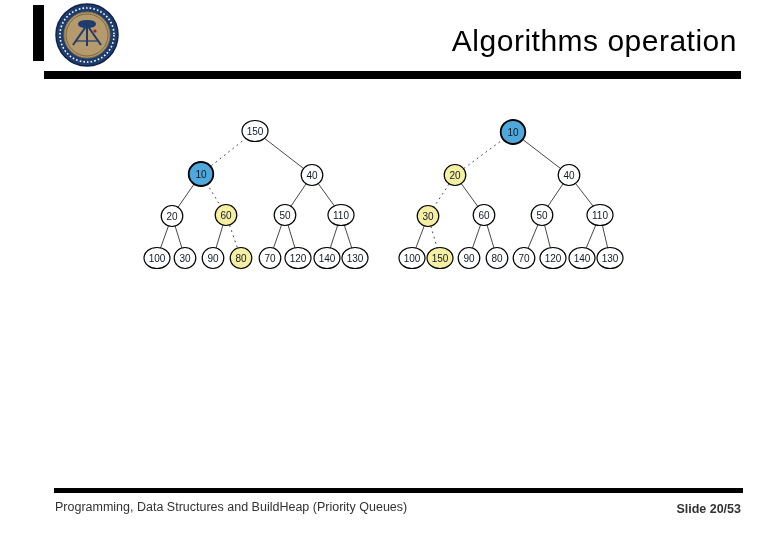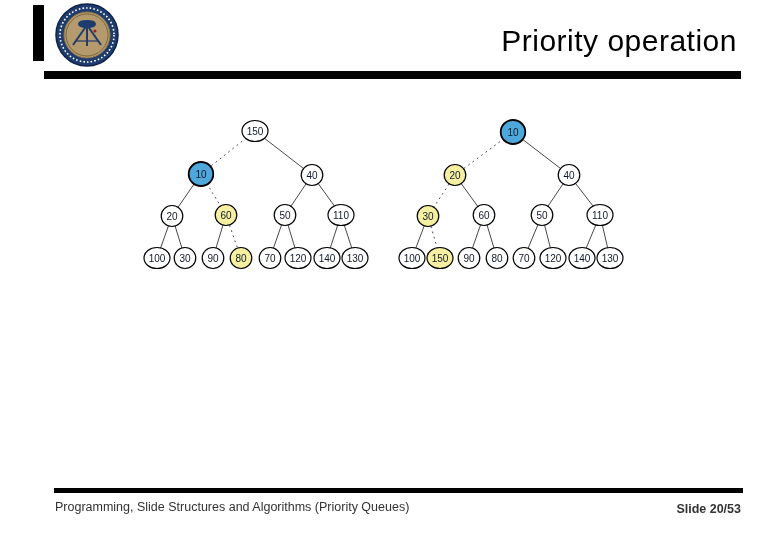--- a/index.html
+++ b/index.html
@@ -44,21 +44,21 @@
         <ellipse cx="33" cy="22" rx="8" ry="3" fill="#1e3c6e"></ellipse>
         <path d="M33 23 L19 43"></path>
         <path d="M33 23 L47 43"></path>
         <path d="M33 23 L33 44"></path>
         <path d="M22 39 L44 39" stroke-width="1.2"></path>
       </g>
       <circle cx="41" cy="29" r="1.6" fill="#a31f24"></circle>
     </svg>
   </div>
 
-  <h1 class="slide-title">Priority operation</h1>
+  <h1 class="slide-title">Algorithms operation</h1>
 
   <div class="header-rule"></div>
 
   <svg class="tree-canvas" viewBox="0 0 780 540" xmlns="http://www.w3.org/2000/svg">
       <g>
         <line x1="255" y1="131" x2="201" y2="174" stroke="#333333" stroke-width="0.9" stroke-dasharray="1.8 3.6"></line>
         <line x1="255" y1="131" x2="312" y2="175" stroke="#333333" stroke-width="0.9"></line>
         <line x1="201" y1="174" x2="172" y2="216" stroke="#333333" stroke-width="0.9"></line>
         <line x1="201" y1="174" x2="226" y2="215" stroke="#333333" stroke-width="0.9" stroke-dasharray="1.8 3.6"></line>
         <line x1="312" y1="175" x2="285" y2="215" stroke="#333333" stroke-width="0.9"></line>
@@ -204,16 +204,16 @@
           <text x="582" y="261.5" class="node-label">140</text>
         </g>
         <g>
           <ellipse cx="610" cy="258" rx="13" ry="10.5" fill="#ffffff" stroke="#000000" stroke-width="1.2"></ellipse>
           <text x="610" y="261.5" class="node-label">130</text>
         </g>
       </g>
     </svg>
 
   <div class="footer-rule"></div>
-  <div class="footer-left">Programming, Slide Structures and Algorithms (Priority Queues)</div>
+  <div class="footer-left">Programming, Data Structures and BuildHeap (Priority Queues)</div>
   <div class="footer-right">Slide 20/53</div>
 
 </div>
 
 </body></html>

